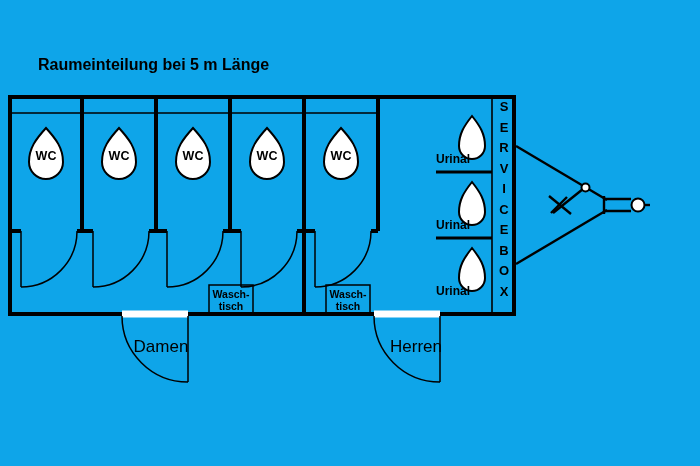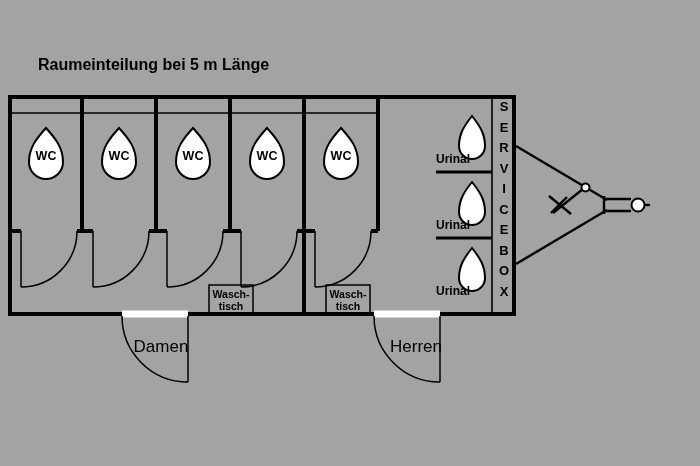--- a/index.html
+++ b/index.html
@@ -4,21 +4,21 @@
 <style>
   html, body {
     margin: 0;
     padding: 0;
     background: #ffffff;
   }
   .stage {
     position: relative;
     width: 700px;
     height: 466px;
-    background: #a3a3a3;
+    background: #0ea5e9;
     overflow: hidden;
     font-family: "Liberation Sans", sans-serif;
   }
   svg text {
     font-family: "Liberation Sans", sans-serif;
     fill: #000000;
   }
   .t-title   { font-size: 16px; font-weight: bold; }
   .t-room    { font-size: 12.5px; font-weight: bold; }
   .t-urinal  { font-size: 12px; font-weight: bold; }

